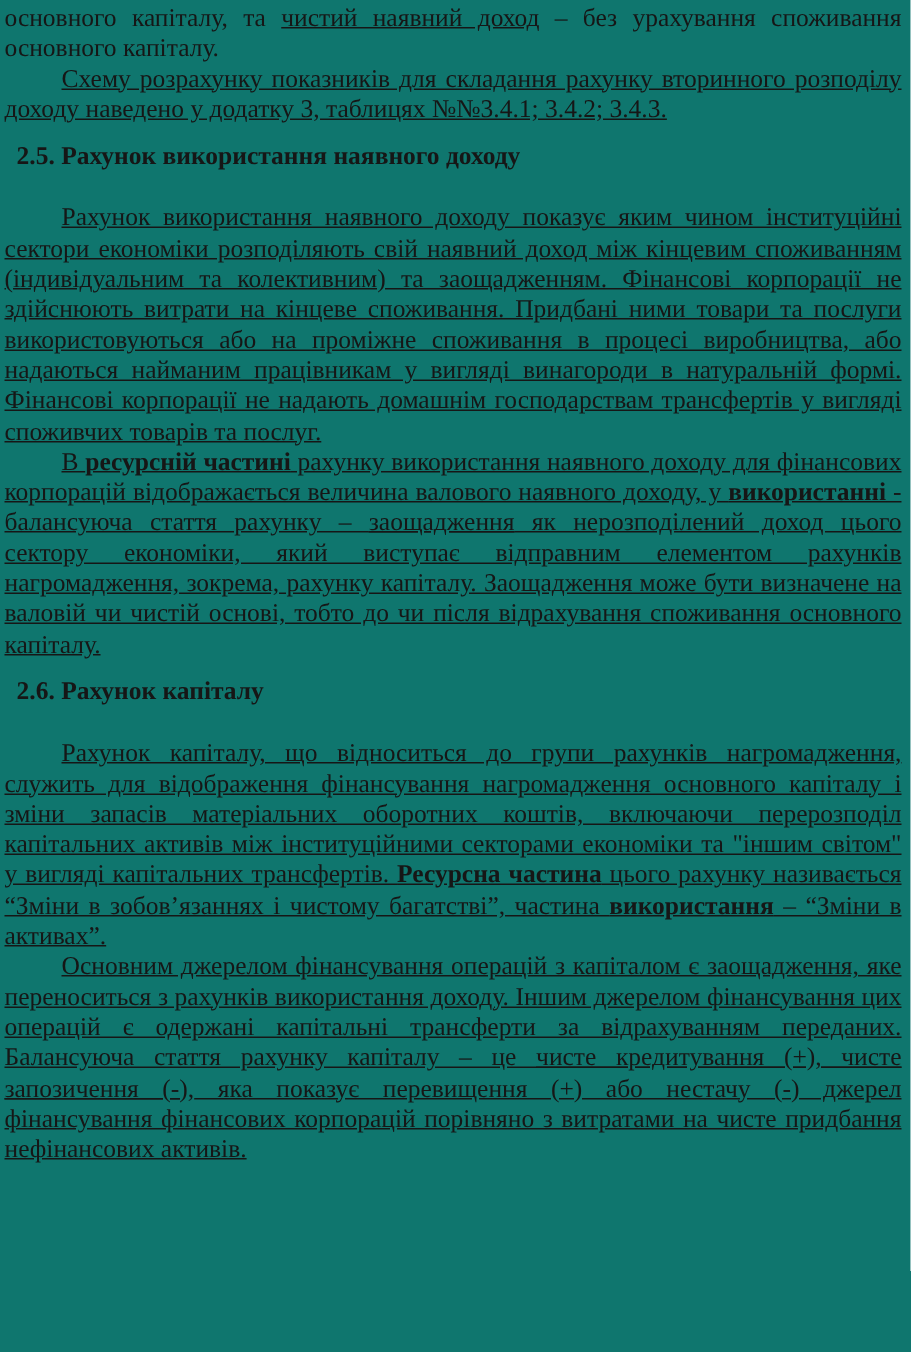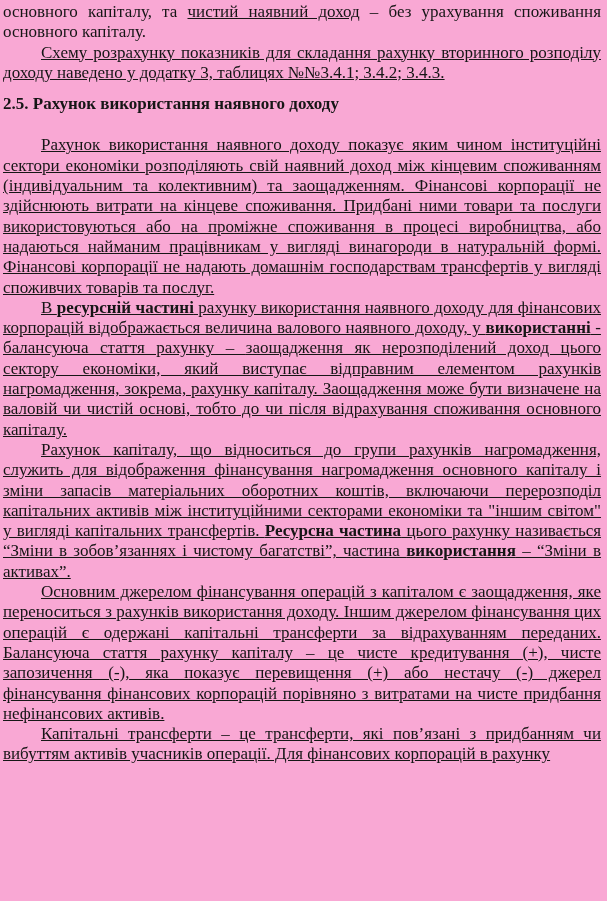--- a/index.html
+++ b/index.html
@@ -15,45 +15,45 @@
   .page {
     box-sizing: border-box;
     width: 607px;
     height: 901px;
     padding: 2px 6px 11px 3px;
     overflow: hidden;
     font-family: "Liberation Serif", "DejaVu Serif", serif;
     font-size: 17px;
     line-height: 20.3px;
     color: #161616;
-    background: #f9a8d4;
+    background: #0f766e;
   }
   .para {
     margin: 0;
     text-align: justify;
   }
   .para.indent {
     text-indent: 38px;
     text-decoration: underline;
   }
   .heading {
     font-size: 17px;
     font-weight: bold;
-    margin: 11px 0 21px 0;
+    margin: 11px 0 21px 8px;
     line-height: 20.3px;
     text-align: left;
   }
   .run-bold { font-weight: bold; }
   .run-underline { text-decoration: underline; }
 </style>
 </head>
 <body>
 
 <main class="page">
   <p class="para"><span>основного капіталу, та </span><span class="run-underline">чистий наявний доход</span><span> – без урахування споживання основного капіталу.</span></p>
   <p class="para indent"><span>Схему розрахунку показників для складання рахунку вторинного розподілу доходу наведено у додатку 3, таблицях №№3.4.1; 3.4.2; 3.4.3.</span></p>
   <h2 class="heading">2.5. Рахунок використання наявного доходу</h2>
   <p class="para indent"><span>Рахунок використання наявного доходу показує яким чином інституційні сектори економіки розподіляють свій наявний доход між кінцевим споживанням (індивідуальним та колективним) та заощадженням. Фінансові корпорації не здійснюють витрати на кінцеве споживання. Придбані ними товари та послуги використовуються або на проміжне споживання в процесі виробництва, або надаються найманим працівникам у вигляді винагороди в натуральній формі. Фінансові корпорації не надають домашнім господарствам трансфертів  у вигляді споживчих товарів та послуг.</span></p>
   <p class="para indent"><span>В </span><span class="run-bold">ресурсній частині</span><span> рахунку використання наявного доходу для фінансових корпорацій відображається величина валового наявного доходу, у </span><span class="run-bold">використанні</span><span> - балансуюча стаття рахунку – </span><span class="run-underline">заощадження</span><span> як нерозподілений доход цього сектору економіки,  який виступає відправним елементом рахунків нагромадження, зокрема, рахунку капіталу. Заощадження може бути визначене на валовій чи чистій основі, тобто до чи після відрахування споживання основного капіталу.</span></p>
+  <h2 class="heading">2.6. Рахунок капіталу</h2>
   <p class="para indent"><span>Рахунок капіталу, що відноситься до групи рахунків нагромадження, служить для відображення фінансування нагромадження основного капіталу і зміни запасів матеріальних оборотних коштів, включаючи перерозподіл капітальних активів між інституційними секторами економіки та "іншим світом" у вигляді капітальних трансфертів. </span><span class="run-bold">Ресурсна частина</span><span> цього рахунку називається “Зміни в зобов’язаннях і чистому багатстві”, частина </span><span class="run-bold">використання</span><span> – “Зміни в активах”.</span></p>
   <p class="para indent"><span>Основним джерелом фінансування операцій з капіталом є заощадження, яке переноситься з рахунків використання доходу. Іншим джерелом фінансування цих операцій є одержані капітальні трансферти за відрахуванням переданих. Балансуюча стаття рахунку капіталу – це </span><span class="run-underline">чисте кредитування (+), чисте запозичення (-),</span><span> яка показує перевищення (+) або нестачу (-) джерел фінансування фінансових корпорацій  порівняно з витратами на чисте придбання нефінансових активів.</span></p>
-  <p class="para indent"><span class="run-underline">Капітальні трансферти</span><span> – це трансферти, які пов’язані з придбанням чи вибуттям активів учасників операції. Для фінансових корпорацій в рахунку</span></p>
 </main>
 
 </body></html>

